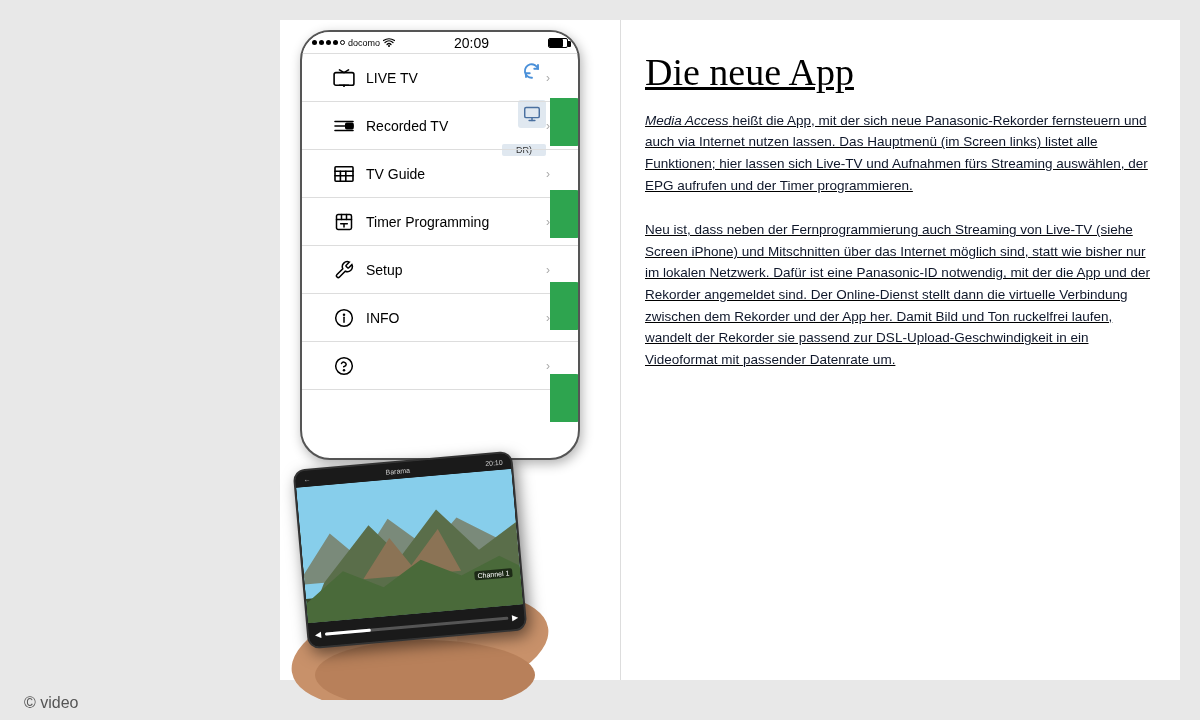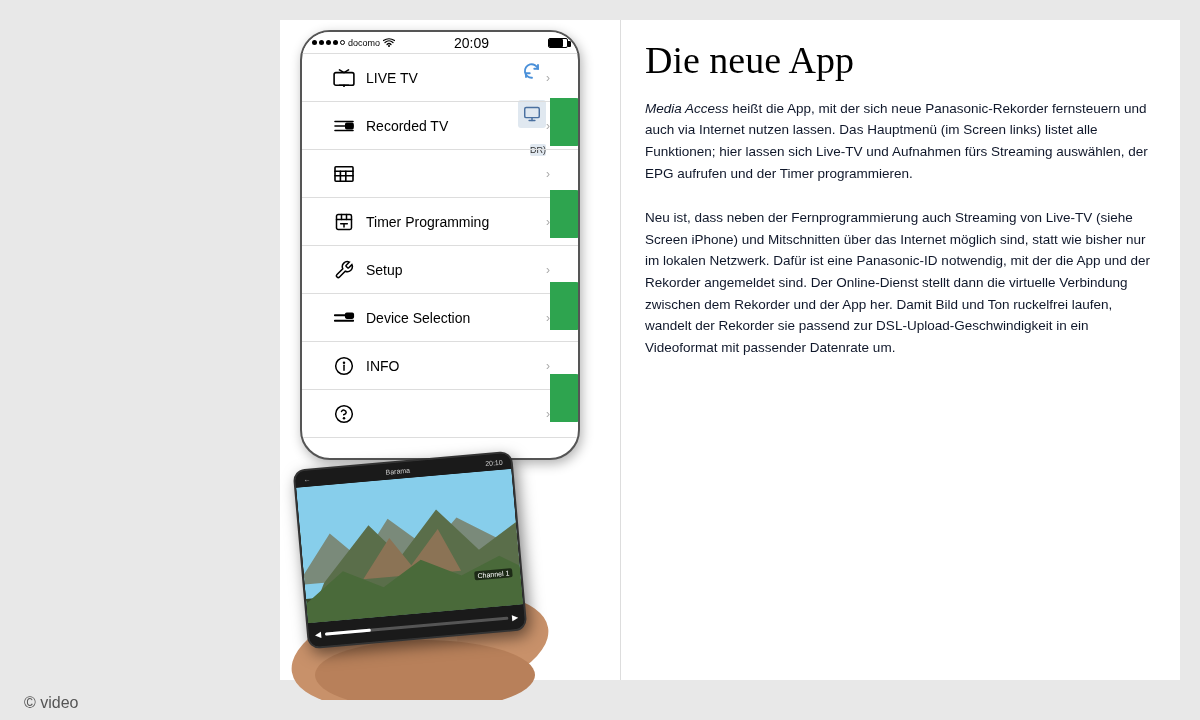--- a/index.html
+++ b/index.html
@@ -198,21 +198,21 @@
       background: #e0e8f0;
       border-radius: 3px;
     }
 
     
     .dr-badge {
       position: absolute;
       right: 32px;
       top: 112px;
       background: #e0e8f0;
-      padding: 1px 0;
+      padding: 1px 14px;
       font-size: 9px;
       border-radius: 2px;
       color: #333;
     }
 
     
     .hand-phone-wrapper {
       position: absolute;
       bottom: -20px;
       left: -20px;
@@ -319,22 +319,23 @@
       background: rgba(0,0,0,0.6);
       color: #fff;
       font-size: 7px;
       padding: 1px 3px;
       border-radius: 2px;
     }
 
     
     .article-text {
       flex: 1;
-      padding: 20px 24px;
+      padding: 32px 24px;
       border-left: 1px solid #ddd;
+      text-decoration: underline;
     }
 
     .article-headline {
       font-size: 38px;
       font-weight: 300;
       color: #000;
       line-height: 1.1;
       margin-bottom: 16px;
       font-family: Georgia, serif;
     }
@@ -445,20 +446,21 @@
           <li class="menu-item">
             <div class="menu-item-icon">
               <svg width="22" height="18" viewBox="0 0 24 20" fill="none" stroke="#000" stroke-width="1.8" stroke-linecap="round">
                 <rect x="2" y="2" width="20" height="16" rx="1"></rect>
                 <line x1="2" y1="7" x2="22" y2="7"></line>
                 <line x1="2" y1="12" x2="22" y2="12"></line>
                 <line x1="8" y1="7" x2="8" y2="18"></line>
                 <line x1="14" y1="7" x2="14" y2="18"></line>
               </svg>
             </div>
+            <span class="menu-item-label">TV Guide</span>
             <span class="menu-chevron">›</span>
           </li>
 
           <li class="menu-item">
             <div class="menu-item-icon">
               <svg width="20" height="20" viewBox="0 0 24 24" fill="none" stroke="#000" stroke-width="1.8" stroke-linecap="round">
                 <rect x="3" y="3" width="18" height="18" rx="2"></rect>
                 <line x1="3" y1="9" x2="21" y2="9"></line>
                 <line x1="9" y1="3" x2="9" y2="9"></line>
                 <line x1="15" y1="3" x2="15" y2="9"></line>
@@ -473,31 +475,20 @@
           <li class="menu-item">
             <div class="menu-item-icon">
               <svg width="20" height="20" viewBox="0 0 24 24" fill="none" stroke="#000" stroke-width="1.8" stroke-linecap="round">
                 <path d="M14.7 6.3a1 1 0 0 0 0 1.4l1.6 1.6a1 1 0 0 0 1.4 0l3.77-3.77a6 6 0 0 1-7.94 7.94l-6.91 6.91a2.12 2.12 0 0 1-3-3l6.91-6.91a6 6 0 0 1 7.94-7.94l-3.77 3.77z"></path>
               </svg>
             </div>
             <span class="menu-item-label">Setup</span>
             <span class="menu-chevron">›</span>
           </li>
 
-          <li class="menu-item">
-            <div class="menu-item-icon">
-              <svg width="22" height="14" viewBox="0 0 24 14" fill="none" stroke="#000" stroke-width="2" stroke-linecap="round">
-                <line x1="2" y1="4" x2="22" y2="4"></line>
-                <line x1="2" y1="10" x2="22" y2="10"></line>
-                <rect x="14" y="2" width="8" height="5" rx="1" fill="#000" stroke="#000"></rect>
-              </svg>
-            </div>
-            <span class="menu-item-label">Device Selection</span>
-            <span class="menu-chevron">›</span>
-          </li>
 
           <li class="menu-item">
             <div class="menu-item-icon">
               <svg width="20" height="20" viewBox="0 0 24 24" fill="none" stroke="#000" stroke-width="1.8" stroke-linecap="round">
                 <circle cx="12" cy="12" r="10"></circle>
                 <line x1="12" y1="8" x2="12" y2="8" stroke-width="3"></line>
                 <line x1="12" y1="11" x2="12" y2="17"></line>
               </svg>
             </div>
             <span class="menu-item-label">INFO</span>

